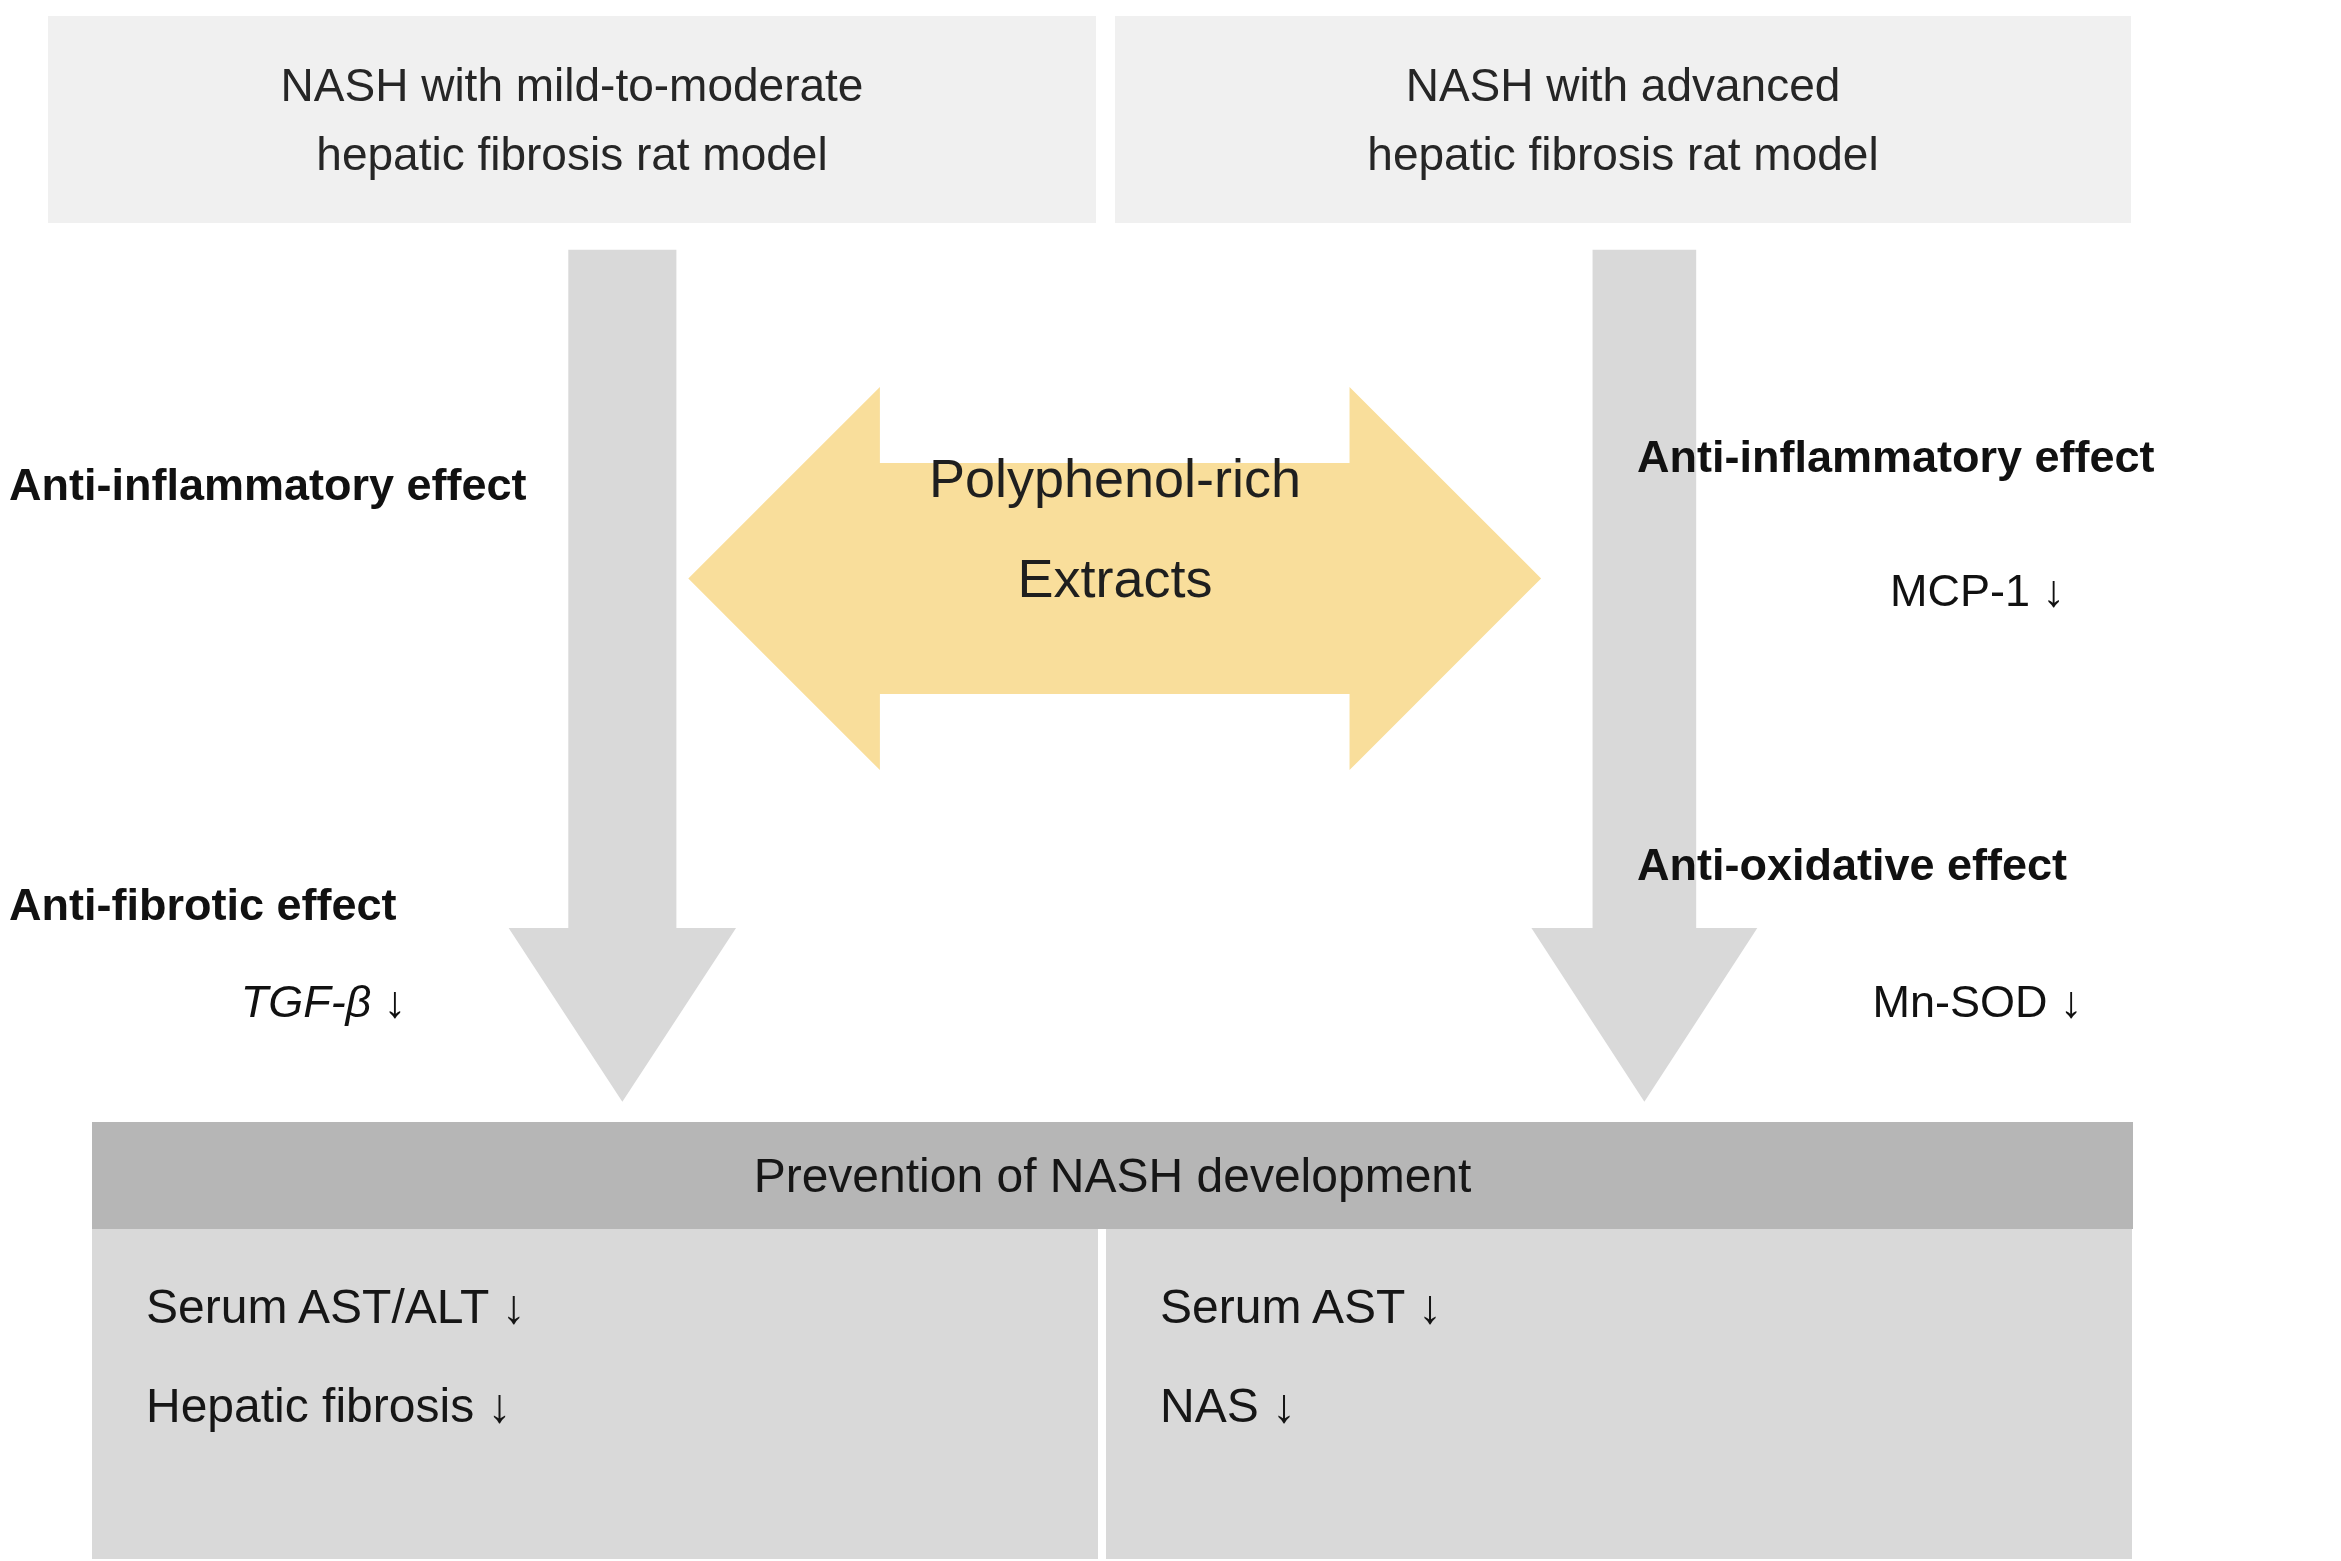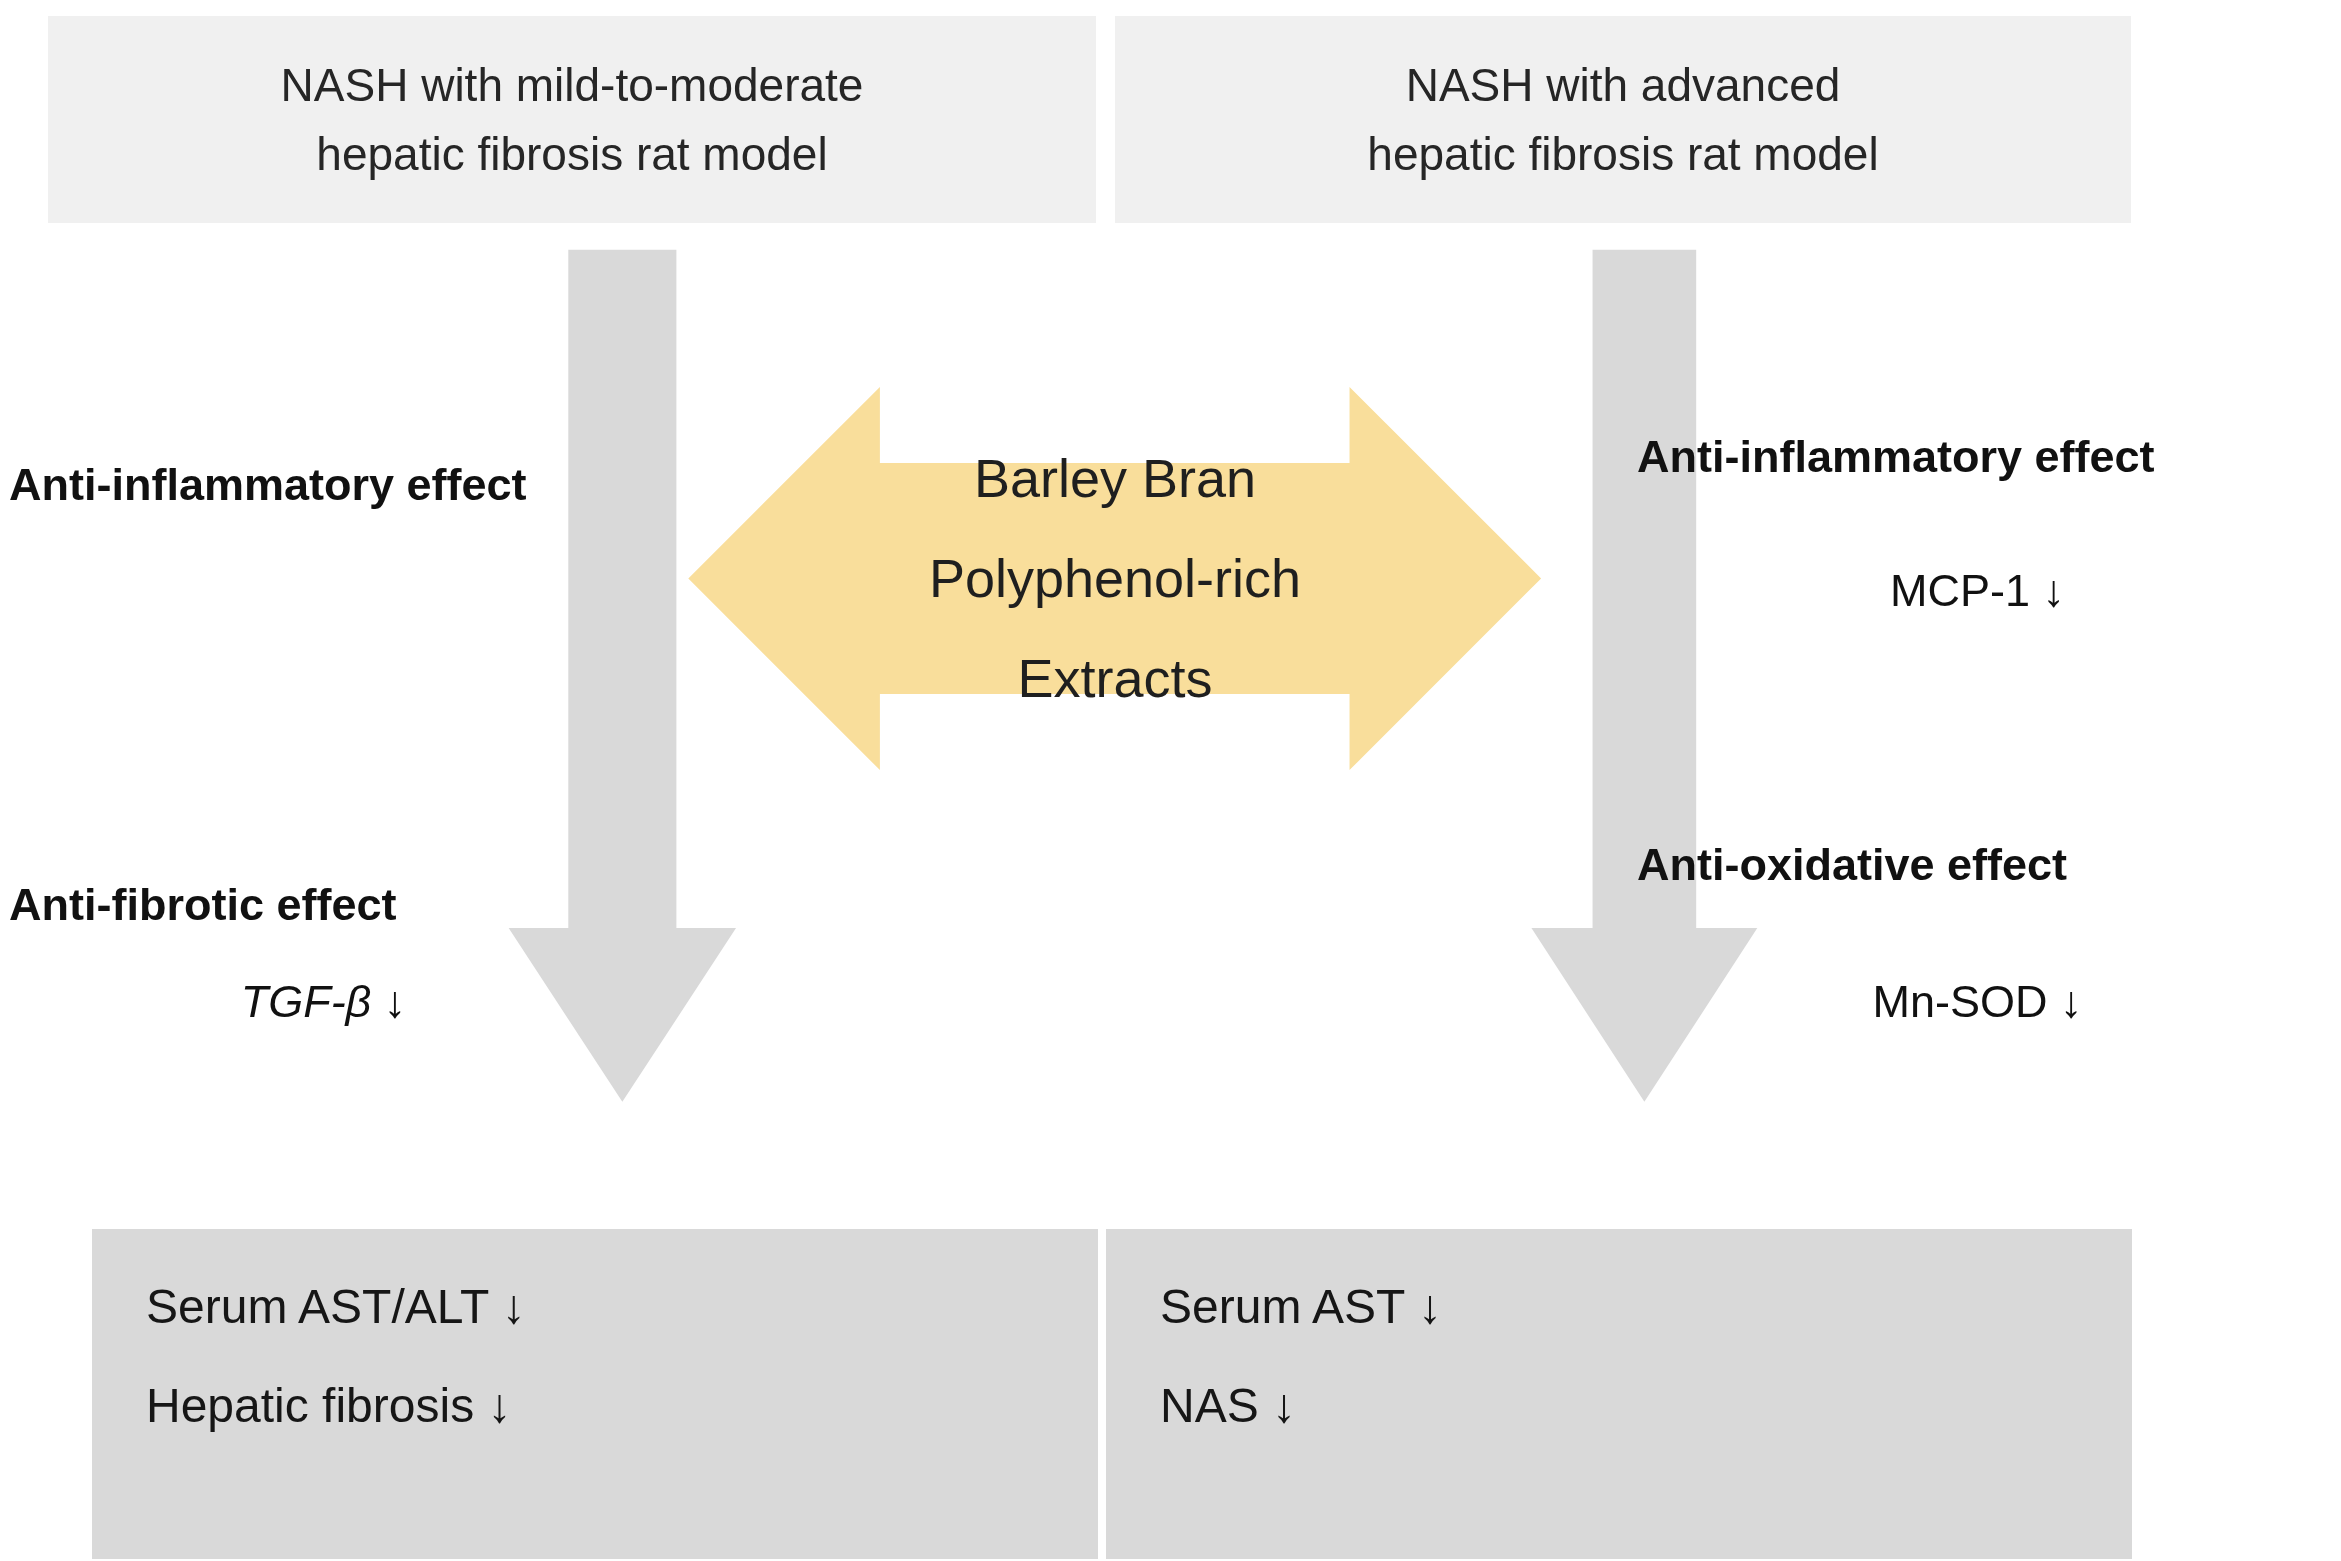--- a/index.html
+++ b/index.html
@@ -87,34 +87,36 @@
   <div id="top-box-left" class="top-box" style="background-color: rgb(240, 240, 240);">
     <div>NASH with mild-to-moderate</div>
     <div>hepatic fibrosis rat model</div>
   </div>
   <div id="top-box-right" class="top-box" style="background-color: rgb(240, 240, 240);">
     <div>NASH with advanced</div>
     <div>hepatic fibrosis rat model</div>
   </div>
 
   <div class="arrow-text">
-    <div>Barley Bran</div>
     <div>Polyphenol-rich</div>
     <div>Extracts</div>
   </div>
 
   <div id="lfx-t1" class="fx-line fx-title">Anti-inflammatory effect</div>
   <div id="lfx-t2" class="fx-line fx-title">Anti-fibrotic effect</div>
   <div id="lfx-v2" class="fx-line fx-value">TGF-β ↓</div>
 
   <div id="rfx-t1" class="fx-line fx-title">Anti-inflammatory effect</div>
   <div id="rfx-v1" class="fx-line fx-value">MCP-1 ↓</div>
   <div id="rfx-t2" class="fx-line fx-title">Anti-oxidative effect</div>
   <div id="rfx-v2" class="fx-line fx-value">Mn-SOD ↓</div>
 
+  <div id="bottom-header" style="background-color: rgb(182, 182, 182);">
+    <span>Prevention of NASH development</span>
+  </div>
 
   <div id="bottom-cell-left" class="bottom-cell" style="background-color: rgb(217, 217, 217);">
     <div class="cell-line">Serum AST/ALT ↓</div>
     <div class="cell-line">Hepatic fibrosis ↓</div>
   </div>
 
   <div id="bottom-cell-right" class="bottom-cell" style="background-color: rgb(217, 217, 217);">
     <div class="cell-line">Serum AST ↓</div>
     <div class="cell-line">NAS ↓</div>
   </div>

